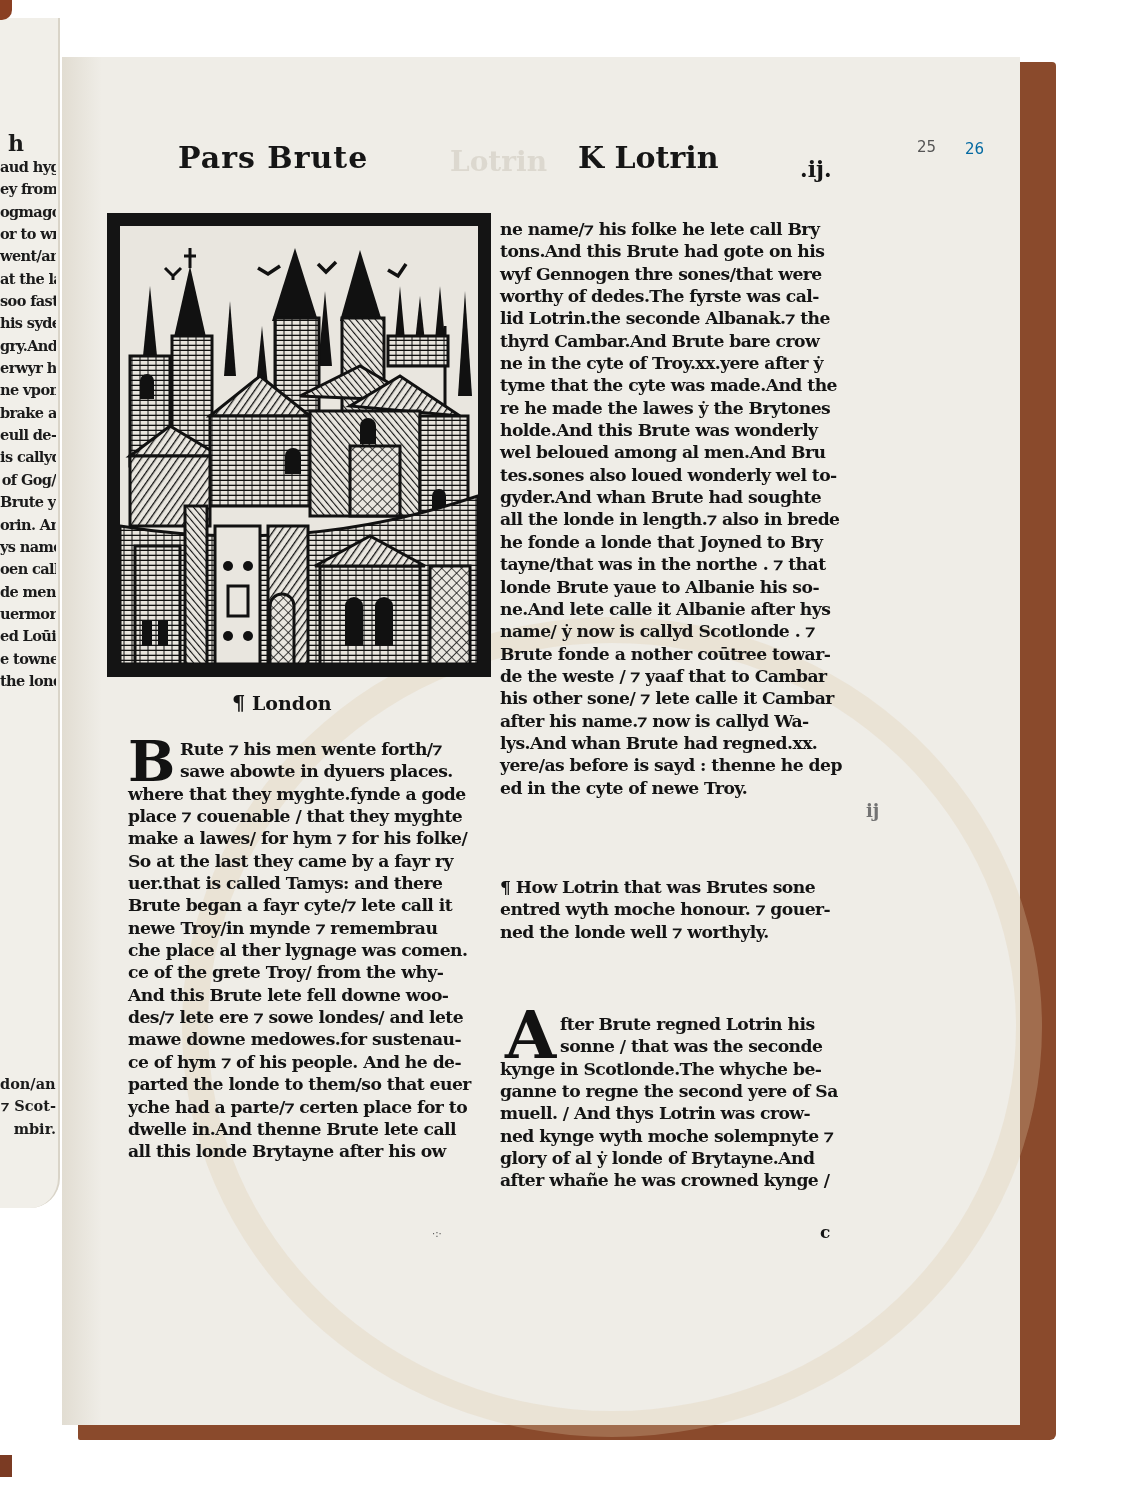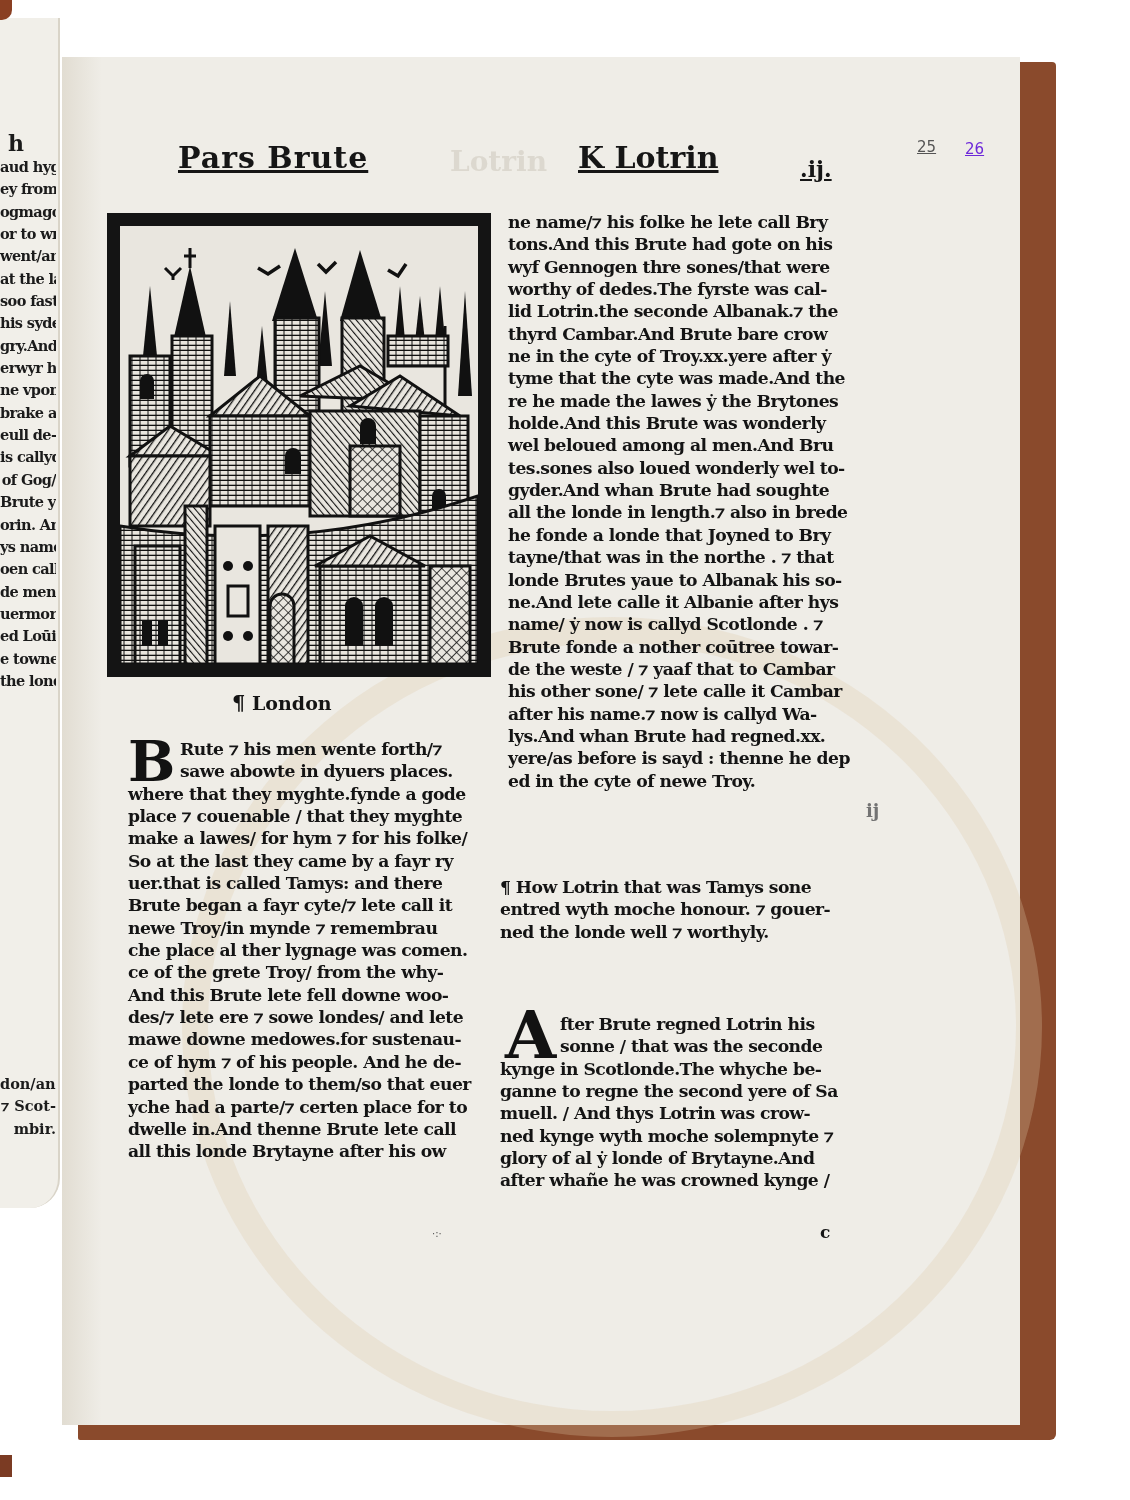--- a/index.html
+++ b/index.html
@@ -7,31 +7,31 @@
   .left-page{position:absolute;left:0;top:18px;width:58px;height:1190px;background:#f1efe9;border-right:2px solid #d9d4c8;border-bottom-right-radius:30px;}
   .left-page-top{position:absolute;left:0;top:0;width:12px;height:20px;background:#8a3f22;border-bottom-right-radius:10px;}
   .left-cover-bottom{position:absolute;left:0;top:1455px;width:12px;height:22px;background:#7b3b23;}
   .left-col-text{position:absolute;left:0;top:138px;width:56px;font-family:"DejaVu Serif",serif;font-weight:bold;font-size:14.5px;line-height:22.3px;color:#1b1b1b;white-space:nowrap;overflow:hidden;text-align:right;letter-spacing:-0.6px;}
   .left-headmark{position:absolute;left:8px;top:112px;font-size:22px;font-weight:bold;color:#1a1a1a;}
   .left-tail{position:absolute;left:0;top:1055px;width:56px;font-family:"DejaVu Serif",serif;font-weight:bold;font-size:14.5px;line-height:22px;color:#1b1b1b;text-align:right;white-space:nowrap;overflow:hidden;}
   .cover{position:absolute;left:78px;top:62px;width:978px;height:1378px;background:#8a4a2c;border-radius:0 4px 6px 2px;}
   .page{position:absolute;left:62px;top:57px;width:958px;height:1368px;background:#efede7;}
   .stain{position:absolute;left:120px;top:560px;width:860px;height:820px;border-radius:50%;border:26px solid rgba(222,200,168,0.28);box-sizing:border-box;}
   .fold{position:absolute;left:62px;top:57px;width:40px;height:1368px;background:linear-gradient(90deg,rgba(200,190,170,0.35),rgba(239,237,231,0));}
-  .running-head{position:absolute;top:140px;font-family:"DejaVu Serif",serif;font-weight:bold;color:#161616;text-decoration:underline;}
+  .running-head{position:absolute;top:140px;font-family:"DejaVu Serif",serif;font-weight:bold;color:#161616;}
   .rh-left{left:178px;font-size:30px;letter-spacing:1px;}
   .rh-right{left:578px;font-size:30px;}
   .rh-folio{left:800px;font-size:22px;top:156px;}
   .rh-ms{left:917px;top:138px;font-size:15px;font-weight:normal;color:#555;font-family:"DejaVu Sans",sans-serif;}
-  .rh-ms-ghost{left:965px;top:140px;font-size:15px;font-weight:normal;color:#6d28d9;font-family:"DejaVu Sans",sans-serif;}
+  .rh-ms-ghost{left:965px;top:140px;font-size:15px;font-weight:normal;color:#0369a1;font-family:"DejaVu Sans",sans-serif;}
   .ghost-head{position:absolute;left:450px;top:145px;font-size:28px;font-weight:bold;color:#dcd8cf;}
   .woodcut{position:absolute;left:107px;top:213px;width:384px;height:464px;background:#141414;padding:13px;box-sizing:border-box;}
   .woodcut svg{display:block;width:100%;height:100%;background:#e9e6df;}
   .col{position:absolute;font-family:"DejaVu Serif",serif;font-weight:bold;color:#141414;white-space:nowrap;font-size:17.2px;line-height:22.35px;letter-spacing:-0.55px;}
-  .col-right-1{left:500px;top:211px;width:350px;margin-left:8px;}
+  .col-right-1{left:500px;top:218px;width:350px;}
   .col-left{left:128px;top:738px;width:360px;}
   .col-right-2{left:500px;top:876px;}
   .col-right-3{left:500px;top:1013px;}
   .caption{position:absolute;left:232px;top:690px;font-family:"DejaVu Serif",serif;font-weight:bold;font-size:19px;color:#141414;}
   .pilcrow{font-size:21px;}
   .initial{position:absolute;font-family:"DejaVu Serif",serif;font-weight:bold;color:#121212;line-height:1;}
   .init-b{left:128px;top:733px;font-size:56px;}
   .init-a{left:505px;top:1002px;font-size:66px;}
   .indent-b{padding-left:52px;}
   .indent-a{padding-left:60px;}
@@ -218,33 +218,33 @@
     <span class="line">ne in the cyte of Troy.xx.yere after ẏ</span>
     <span class="line">tyme that the cyte was made.And the</span>
     <span class="line">re he made the lawes ẏ the Brytones</span>
     <span class="line">holde.And this Brute was wonderly</span>
     <span class="line">wel beloued among al men.And Bru</span>
     <span class="line">tes.sones also loued wonderly wel to-</span>
     <span class="line">gyder.And whan Brute had soughte</span>
     <span class="line">all the londe in length.⁊ also in brede</span>
     <span class="line">he fonde a londe that Joyned to Bry</span>
     <span class="line">tayne/that was in the northe . ⁊ that</span>
-    <span class="line">londe Brutes yaue to Albanak his so-</span>
+    <span class="line">londe Brute yaue to Albanie his so-</span>
     <span class="line">ne.And lete calle it Albanie after hys</span>
     <span class="line">name/ ẏ now is callyd Scotlonde . ⁊</span>
     <span class="line">Brute fonde a nother coūtree towar-</span>
     <span class="line">de the weste / ⁊ yaaf that to Cambar</span>
     <span class="line">his other sone/ ⁊ lete calle it Cambar</span>
     <span class="line">after his name.⁊ now is callyd Wa-</span>
     <span class="line">lys.And whan Brute had regned.xx.</span>
     <span class="line">yere/as before is sayd : thenne he dep</span>
     <span class="line">ed in the cyte of newe Troy.</span>
   </div>
 <div class="col col-right-2" id="right-col-2">
-    <span class="line">¶ How Lotrin that was Tamys sone</span>
+    <span class="line">¶ How Lotrin that was Brutes sone</span>
     <span class="line">entred wyth moche honour. ⁊ gouer-</span>
     <span class="line">ned the londe well ⁊ worthyly.</span>
   </div>
 <div class="initial init-a">A</div>
 <div class="col col-right-3" id="right-col-3">
     <span class="line indent-a">fter Brute regned Lotrin his</span>
     <span class="line indent-a">sonne / that was the seconde</span>
     <span class="line">kynge in Scotlonde.The whyche be-</span>
     <span class="line">ganne to regne the second yere of Sa</span>
     <span class="line">muell. / And thys Lotrin was crow-</span>

